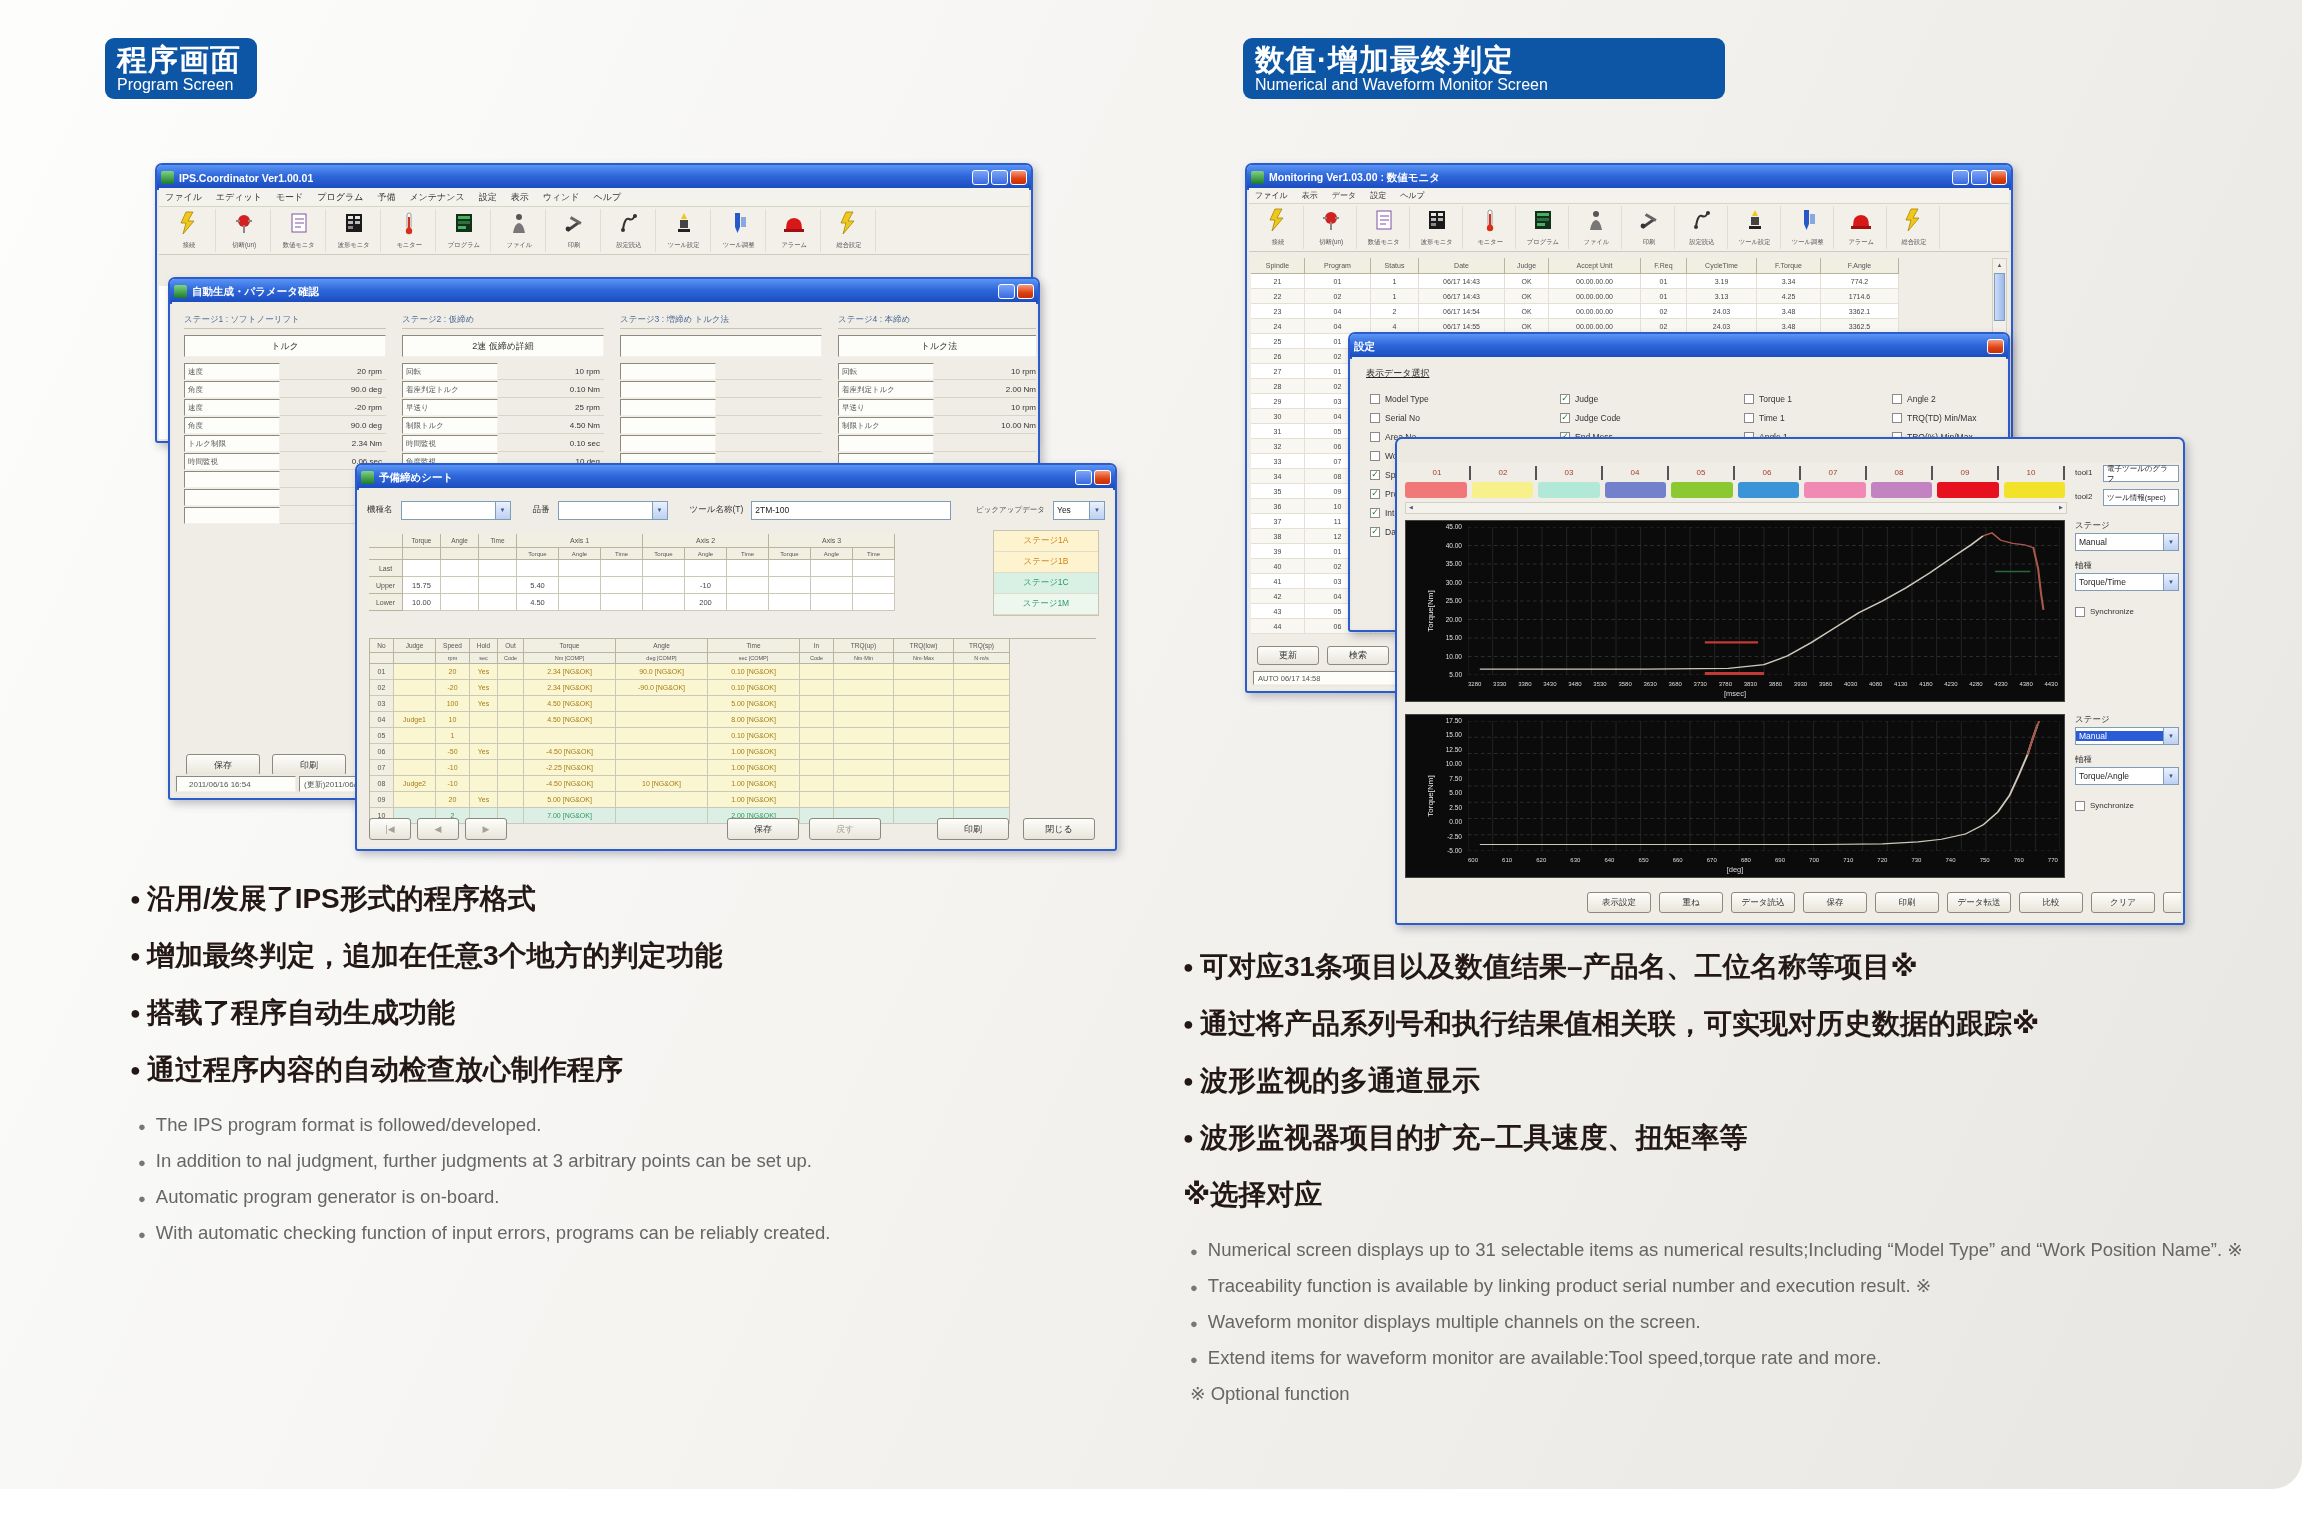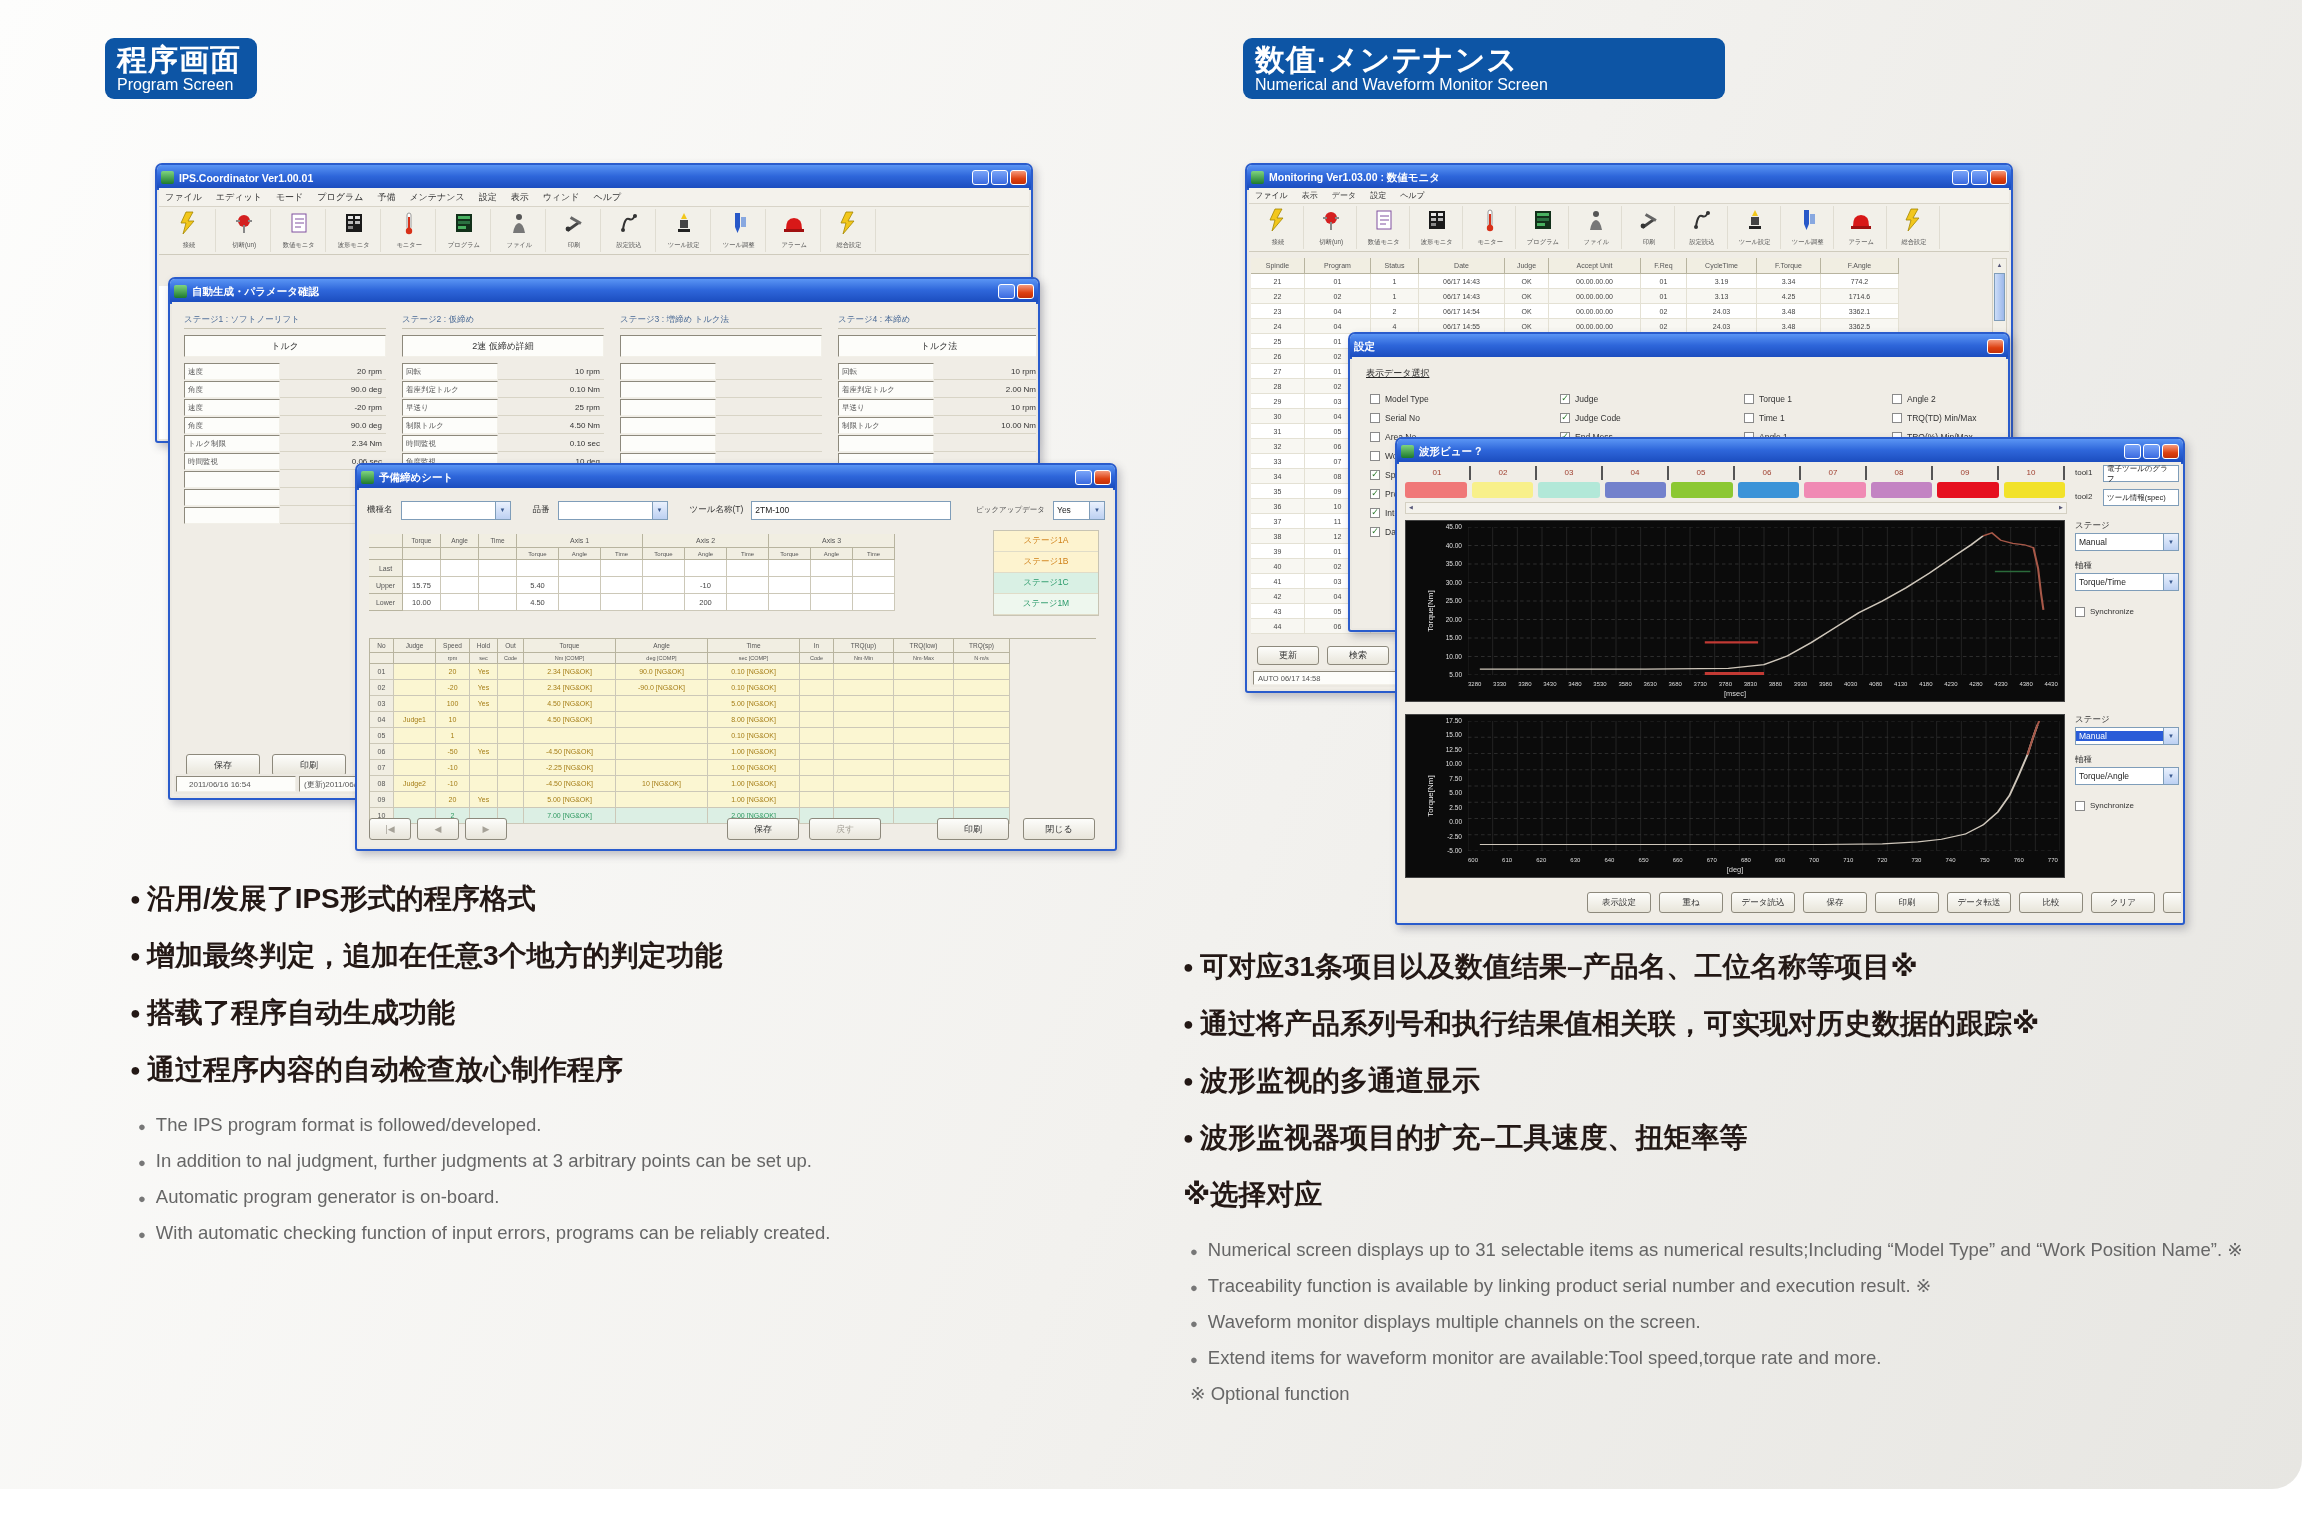--- a/index.html
+++ b/index.html
@@ -60,21 +60,21 @@
 <body>
 
 <div id="stage">
   <div class="panel"></div>
 
   <div class="badge" style="left:105px;top:38px;width:152px;height:61px;">
     <div class="badge-cn">程序画面</div>
     <div class="badge-en">Program Screen</div>
   </div>
   <div class="badge" style="left:1243px;top:38px;width:482px;height:61px;">
-    <div class="badge-cn">数值·メンテナンス</div>
+    <div class="badge-cn">数值·增加最终判定</div>
     <div class="badge-en">Numerical and Waveform Monitor Screen</div>
   </div>
 
   <div class="xp-win" id="winA" style="left:155px;top:163px;width:878px;height:280px;z-index:1;">
     <div class="xp-title">
       <span class="xp-ico"></span>
       <span>IPS.Coordinator  Ver1.00.01</span>
       <span class="xp-btns">
           <span class="xp-btn"></span>
           <span class="xp-btn"></span>
@@ -1250,29 +1250,20 @@
           </div>
           <div class="chkrow">
             <div class="chk"></div>
             <div>Option</div>
           </div>
         </div>
       </div>
   </div>
 
   <div class="xp-win" id="winF" style="left:1395px;top:437px;width:790px;height:488px;z-index:3;">
-    <div class="xp-title">
-      <span class="xp-ico"></span>
-      <span>波形ビュー ?</span>
-      <span class="xp-btns">
-          <span class="xp-btn"></span>
-          <span class="xp-btn"></span>
-          <span class="xp-btn close"></span>
-        </span>
-    </div>
     <div class="client" id="wfClient">
         <div style="position: absolute; left: 6px; top: 4px; width: 660px; display: flex;">
           <div style="flex: 1 1 0%; text-align: center; font-size: 8px; color: rgb(160, 64, 48); border-right: 2px solid rgb(85, 85, 85); height: 14px; line-height: 14px;">01</div>
           <div style="flex: 1 1 0%; text-align: center; font-size: 8px; color: rgb(160, 64, 48); border-right: 2px solid rgb(85, 85, 85); height: 14px; line-height: 14px;">02</div>
           <div style="flex: 1 1 0%; text-align: center; font-size: 8px; color: rgb(160, 64, 48); border-right: 2px solid rgb(85, 85, 85); height: 14px; line-height: 14px;">03</div>
           <div style="flex: 1 1 0%; text-align: center; font-size: 8px; color: rgb(160, 64, 48); border-right: 2px solid rgb(85, 85, 85); height: 14px; line-height: 14px;">04</div>
           <div style="flex: 1 1 0%; text-align: center; font-size: 8px; color: rgb(160, 64, 48); border-right: 2px solid rgb(85, 85, 85); height: 14px; line-height: 14px;">05</div>
           <div style="flex: 1 1 0%; text-align: center; font-size: 8px; color: rgb(160, 64, 48); border-right: 2px solid rgb(85, 85, 85); height: 14px; line-height: 14px;">06</div>
           <div style="flex: 1 1 0%; text-align: center; font-size: 8px; color: rgb(160, 64, 48); border-right: 2px solid rgb(85, 85, 85); height: 14px; line-height: 14px;">07</div>
           <div style="flex: 1 1 0%; text-align: center; font-size: 8px; color: rgb(160, 64, 48); border-right: 2px solid rgb(85, 85, 85); height: 14px; line-height: 14px;">08</div>

